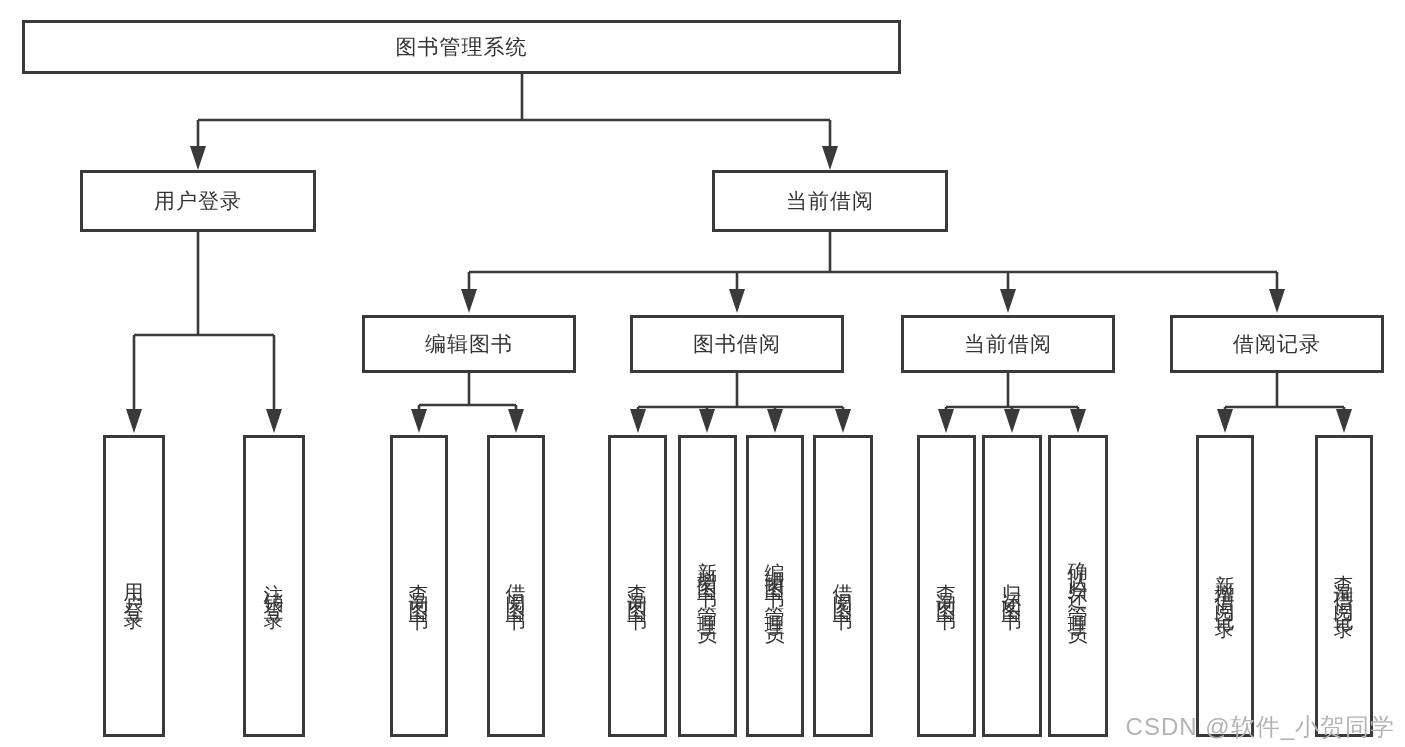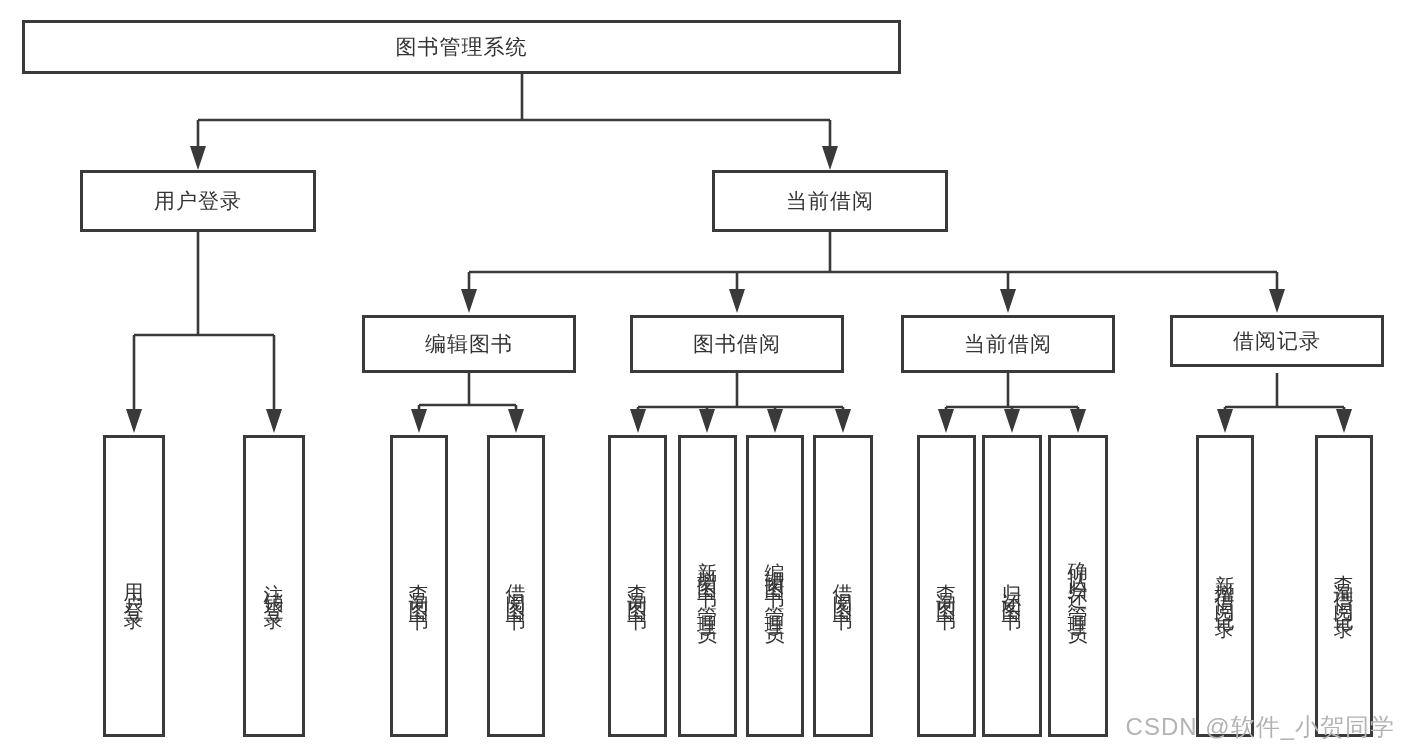--- a/index.html
+++ b/index.html
@@ -41,21 +41,21 @@
   }
   
   .n-root      { left: 22px;   top: 20px;  width: 879px; height: 54px; }
   
   .n-login     { left: 80px;   top: 170px; width: 236px;  height: 62px; }
   .n-bookmgmt  { left: 712px;  top: 170px; width: 236px;  height: 62px; }
   
   .n-newbook   { left: 362px;  top: 315px; width: 214px;  height: 58px; }
   .n-borrow    { left: 630px;  top: 315px; width: 214px;  height: 58px; }
   .n-current   { left: 901px;  top: 315px; width: 214px;  height: 58px; }
-  .n-records   { left: 1170px; top: 315px; width: 214px;  height: 52px; }
+  .n-records   { left: 1170px; top: 315px; width: 214px;  height: 58px; }
   
   .n-l-userlogin { left: 103px;  top: 435px; width: 62px; height: 302px; }
   .n-l-logout    { left: 243px;  top: 435px; width: 62px; height: 302px; }
   .n-l-nbrquery  { left: 390px;  top: 435px; width: 58px; height: 302px; }
   .n-l-nbrborrow { left: 487px;  top: 435px; width: 58px; height: 302px; }
   .n-l-bbquery   { left: 608px;  top: 435px; width: 59px; height: 302px; }
   .n-l-bbadd     { left: 678px;  top: 435px; width: 59px; height: 302px; }
   .n-l-bbedit    { left: 746px;  top: 435px; width: 58px; height: 302px; }
   .n-l-bbborrow  { left: 813px;  top: 435px; width: 60px; height: 302px; }
   .n-l-cbquery   { left: 917px;  top: 435px; width: 59px; height: 302px; }

